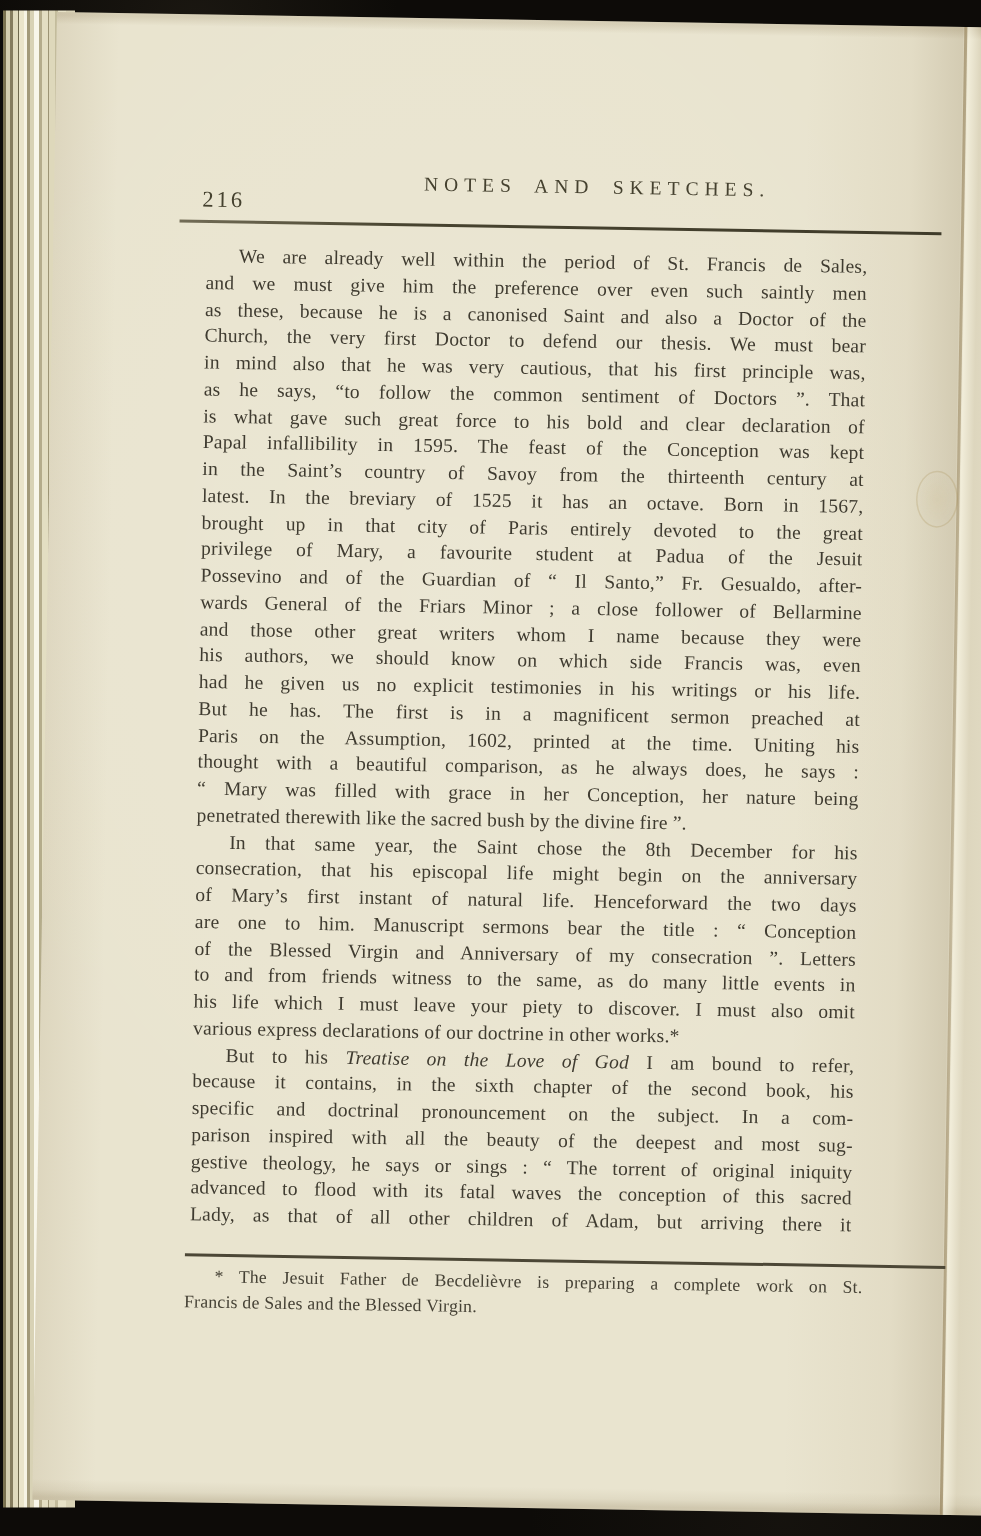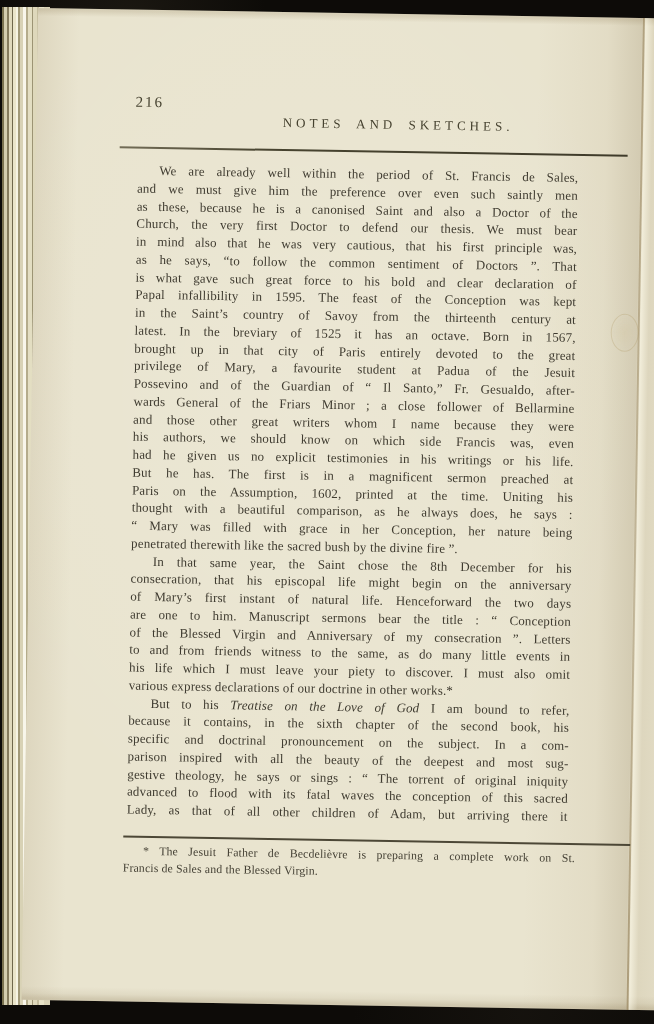--- a/index.html
+++ b/index.html
@@ -81,21 +81,21 @@
     top: 296px;
     width: 26px;
     height: 36px;
     border-radius: 50%;
     border: 1px solid rgba(160,130,70,0.22);
     background: radial-gradient(ellipse at center, rgba(200,175,110,0.10), transparent 70%);
   }
   .pagenum {
     position: absolute;
     left: 99px;
-    top: 84px;
+    top: 116px;
     font-size: 15px;
     letter-spacing: 2px;
     color: #45412f;
   }
   .runhead {
     position: absolute;
     left: 212px;
     top: 103px;
     width: 300px;
     text-align: center;

